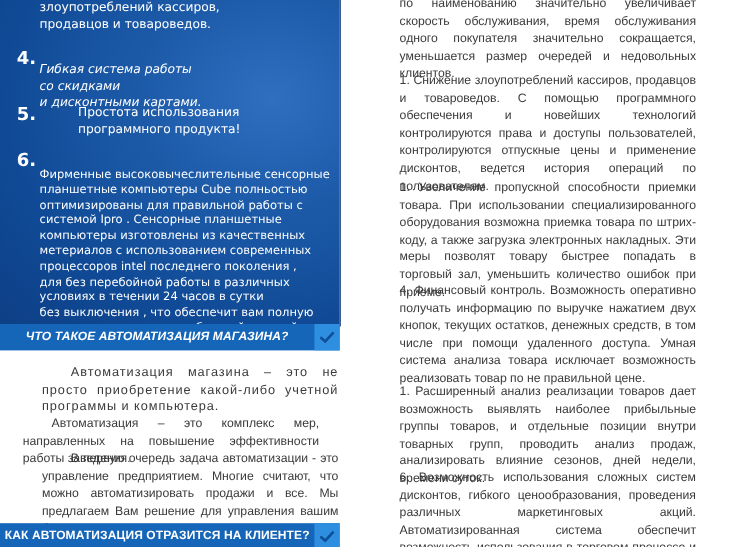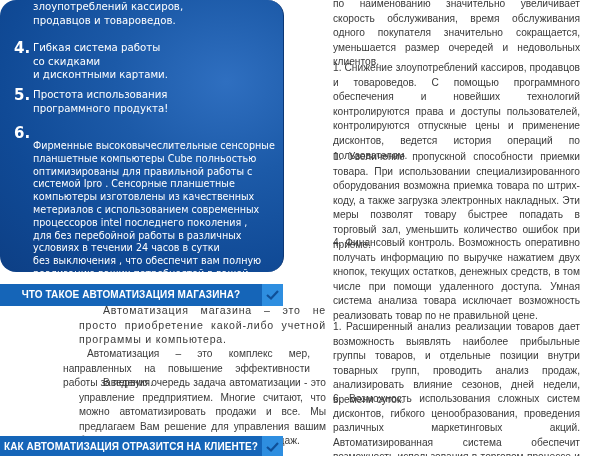--- a/index.html
+++ b/index.html
@@ -6,21 +6,20 @@
   body {
     width:610px; height:456px; overflow:hidden; position:relative;
     background:#ffffff;
     font-family:"DejaVu Sans", sans-serif;
   }
   .blue-panel {
     position:absolute; left:0; top:0; width:283px; height:272px;
     background: radial-gradient(ellipse at 80% 30%, #2f6fc0 0%, #1c5aa8 35%, #104a96 70%, #0d3f85 100%);
     border-right:1px solid #0b3775;
     color:#ffffff;
-    border-radius:16px;
   }
   .num-item { position:absolute; left:0; width:283px; }
   .num-item .num {
     position:absolute; left:14px; font-size:15px; font-weight:bold; color:#ffffff;
   }
   .num-item .text {
     position:absolute; left:33px; font-size:10.2px; line-height:13.6px; color:#ffffff;
     white-space:pre-line;
   }
   .header-bar {
@@ -35,60 +34,60 @@
   .header-bar .check-box {
     position:absolute; left:262px; top:0; width:21px; height:22px;
     background:#2e8ee0;
   }
   .check-box svg { position:absolute; left:4px; top:5px; }
   .para {
     position:absolute; font-size:10.2px; line-height:14.6px; color:#3a3a3a;
     text-align:justify;
     font-family:"Liberation Sans", sans-serif;
   }
-  .para.indent { text-indent:24px;margin-left:44px; }
+  .para.indent { text-indent:24px; }
   .wide { letter-spacing:0.8px; }
 </style>
 </head>
 <body>
 
 <div class="blue-panel">
   <div class="num-item" style="top:0;">
     <span class="num" style="top:-10px;"></span>
     <span class="text" style="top:0;">злоупотреблений кассиров,
 продавцов и товароведов.</span>
   </div>
   <div class="num-item" style="top:38px;">
     <span class="num" style="top:1px;">4.</span>
-    <span class="text" style="top:3px;">Гибкая система работы
+    <span class="text" style="top:14px;font-style:italic;">Гибкая система работы
 со скидками
 и дисконтными картами.</span>
   </div>
   <div class="num-item" style="top:85px;">
     <span class="num" style="top:1px;">5.</span>
-    <span class="text" style="top:3px;">Простота использования
+    <span class="text" style="top:3px;margin-left:32px;">Простота использования
 программного продукта!</span>
   </div>
   <div class="num-item" style="top:123px;">
     <span class="num" style="top:1px;">6.</span>
     <span class="text" style="top:17px; font-size:9.6px; line-height:12.8px;">Фирменные высоковычеслительные сенсорные
 планшетные компьютеры Cube  полньостью
 оптимизированы для правильной работы с
 системой Ipro . Сенсорные планшетные
 компьютеры  изготовлены из  качественных
 метериалов с использованием современных
 процессоров  intel последнего поколения ,
 для без перебойной работы в различных
 условиях в течении 24 часов в  сутки
 без выключения , что обеспечит  вам полную
 реализацию ваших потребностей в вашей работе.</span>
   </div>
 </div>
 
-<div class="header-bar" style="top:284px;">
+<div class="header-bar" style="top:270px;font-style:italic;">
   <span class="label">ЧТО ТАКОЕ АВТОМАТИЗАЦИЯ МАГАЗИНА?</span>
   <span class="check-box">
     <svg width="13" height="12" viewBox="0 0 13 12">
         <path d="M1 6 L5 9.5 L12 2" stroke="#0f4f98" stroke-width="2.2" fill="none"></path>
       </svg>
   </span>
 </div>
 
 <div class="para indent wide" style="left:35px; top:303px; width:247px; font-size:10.6px;">Автоматизация магазина – это не просто приобретение какой-либо учетной программы и компьютера.</div>
 <div class="para indent" style="left:19px; top:347px; width:247px;">Автоматизация – это комплекс мер, направленных на повышение эффективности работы заведения.</div>

